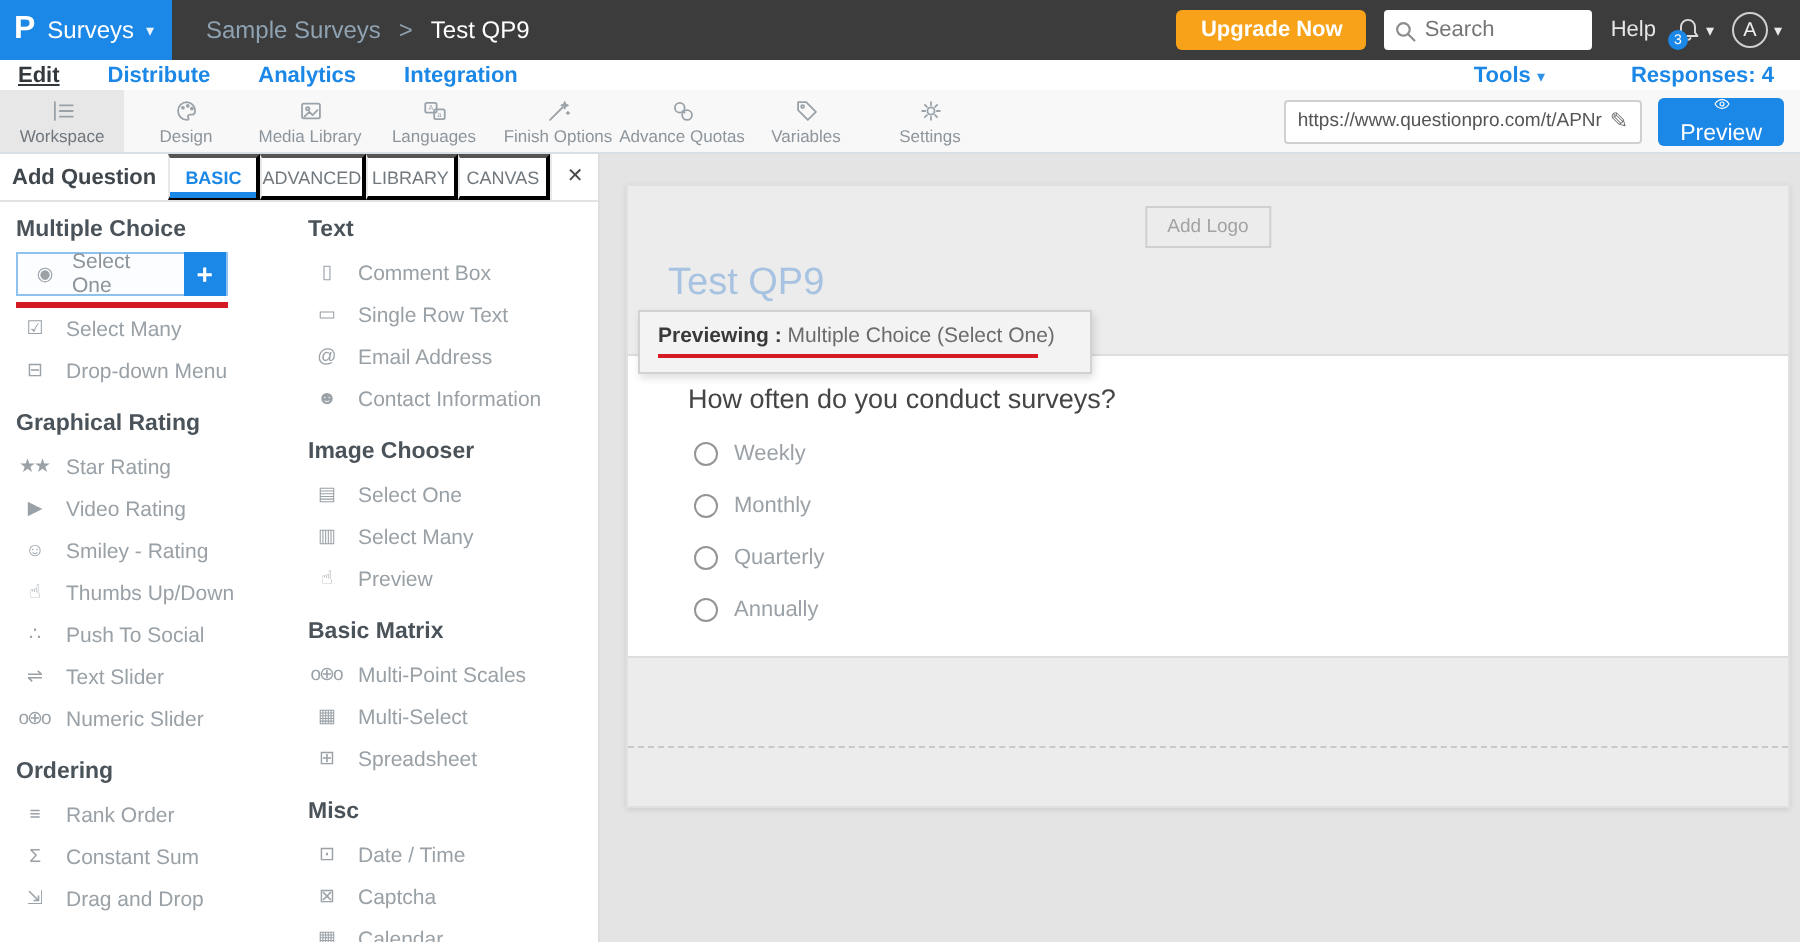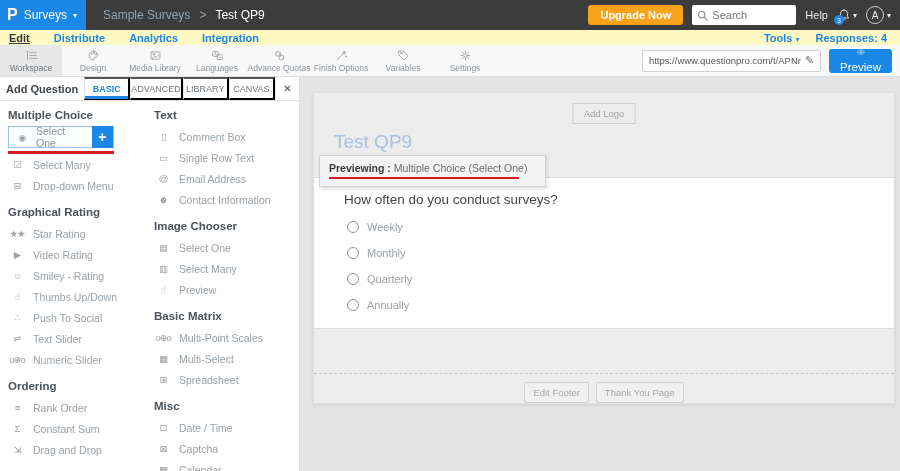--- a/index.html
+++ b/index.html
@@ -20,24 +20,24 @@
   .upgrade-btn { background: #f7a219; color: #fff; border: none; border-radius: 3px; font-size: 11px; font-weight: bold; height: 20px; padding: 0 12px; }
   .search-box { background: #fff; border-radius: 2px; height: 20px; width: 104px; display: flex; align-items: center; padding: 0 5px; gap: 4px; }
   .search-box input { border: none; outline: none; width: 78px; font-size: 11px; color: #555; background: transparent; }
   .help { font-size: 11px; color: #e6e6e6; }
   .bell-wrap { position: relative; display: flex; align-items: center; gap: 2px; }
   .badge { position: absolute; left: -3px; bottom: -3px; background: #1b87e6; color: #fff; font-size: 7px; width: 10px; height: 10px; border-radius: 50%; display: flex; align-items: center; justify-content: center; }
   .avatar-wrap { display: flex; align-items: center; gap: 3px; }
   .avatar { width: 18px; height: 18px; border: 1px solid #cfcfcf; border-radius: 50%; display: flex; align-items: center; justify-content: center; font-size: 10px; color: #eee; }
 
   
-  .menurow { height: 15px; background: #fef9c3; display: flex; align-items: center; font-size: 11px; padding: 0 9px; }
+  .menurow { height: 15px; background: #ffffff; display: flex; align-items: center; font-size: 11px; padding: 0 9px; }
   .menurow a { margin-right: 24px; color: #1b87e6; font-weight: bold; text-decoration: none; }
   .menurow a.active { color: #33383d; text-decoration: underline; }
-  .menurow-right { margin-left: auto; display: flex; align-items: center; gap: 16px; color: #1b87e6; font-weight: bold; padding-right: 4px; }
+  .menurow-right { margin-left: auto; display: flex; align-items: center; gap: 43px; color: #1b87e6; font-weight: bold; padding-right: 4px; }
   .menurow-right .caret { color: #1b87e6; }
 
   
   .toolbar { height: 32px; background: #f8f8f8; border-bottom: 1px solid #d8dfe5; display: flex; align-items: stretch; }
   .tool { width: 62px; display: flex; flex-direction: column; align-items: center; justify-content: center; gap: 1px; color: #8d959c; background: transparent; border: none; }
   .tool svg { width: 13px; height: 13px; }
   .tool-label { font-size: 8.5px; white-space: nowrap; }
   .tool.active { background: #e7e7e7; color: #6f767c; }
   .toolbar-right { margin-left: auto; display: flex; align-items: center; gap: 8px; padding-right: 8px; }
   .url-box { background: #fff; border: 1px solid #d0d0d0; border-radius: 2px; height: 22px; display: flex; align-items: center; padding: 0 6px; gap: 4px; }
@@ -185,36 +185,36 @@
           <rect x="7.5" y="7" width="6.5" height="6" rx="1"></rect>
           <text x="4" y="7.6" font-size="4.5" fill="#9aa2a9" stroke="none">A</text>
           <text x="9.5" y="11.6" font-size="4.5" fill="#9aa2a9" stroke="none">a</text>
         </g>
       </svg>
     <span class="tool-label">Languages</span>
   </button>
   <button class="tool">
     <svg viewBox="0 0 16 16">
         <g class="icon-stroke">
+          <path d="M2.5 13.5L10 6"></path>
+          <path d="M11.5 2.5l.5 1.5 1.5.5-1.5.5-.5 1.5-.5-1.5L9.5 4.5 11 4z"></path>
+          <path d="M13.5 8.5v1.4M12.8 9.2h1.4"></path>
+        </g>
+      </svg>
+    <span class="tool-label">Finish Options</span>
+  </button>
+  <button class="tool">
+    <svg viewBox="0 0 16 16">
+        <g class="icon-stroke">
           <circle cx="6" cy="6" r="3"></circle>
           <circle cx="10.5" cy="10.5" r="3"></circle>
           <path d="M8 8l1 1"></path>
         </g>
       </svg>
     <span class="tool-label">Advance Quotas</span>
-  </button>
-  <button class="tool">
-    <svg viewBox="0 0 16 16">
-        <g class="icon-stroke">
-          <path d="M2.5 13.5L10 6"></path>
-          <path d="M11.5 2.5l.5 1.5 1.5.5-1.5.5-.5 1.5-.5-1.5L9.5 4.5 11 4z"></path>
-          <path d="M13.5 8.5v1.4M12.8 9.2h1.4"></path>
-        </g>
-      </svg>
-    <span class="tool-label">Finish Options</span>
   </button>
   <button class="tool">
     <svg viewBox="0 0 16 16">
         <g class="icon-stroke">
           <path d="M2.5 2.5h5l6 6-5 5-6-6z"></path>
           <circle cx="5.3" cy="5.3" r=".9"></circle>
         </g>
       </svg>
     <span class="tool-label">Variables</span>
   </button>
@@ -431,20 +431,16 @@
           </div>
           <div class="opt">
             <span class="radio"></span>
             <span class="opt-label">Annually</span>
           </div>
         </div>
       </div>
 
       <div class="card-foot">
         <div class="foot-sep"></div>
-        <div class="foot-btns">
-          <button class="foot-btn">Edit Footer</button>
-          <button class="foot-btn">Thank You Page</button>
-        </div>
       </div>
     </div>
   </main>
 </div>
 
 </body></html>

